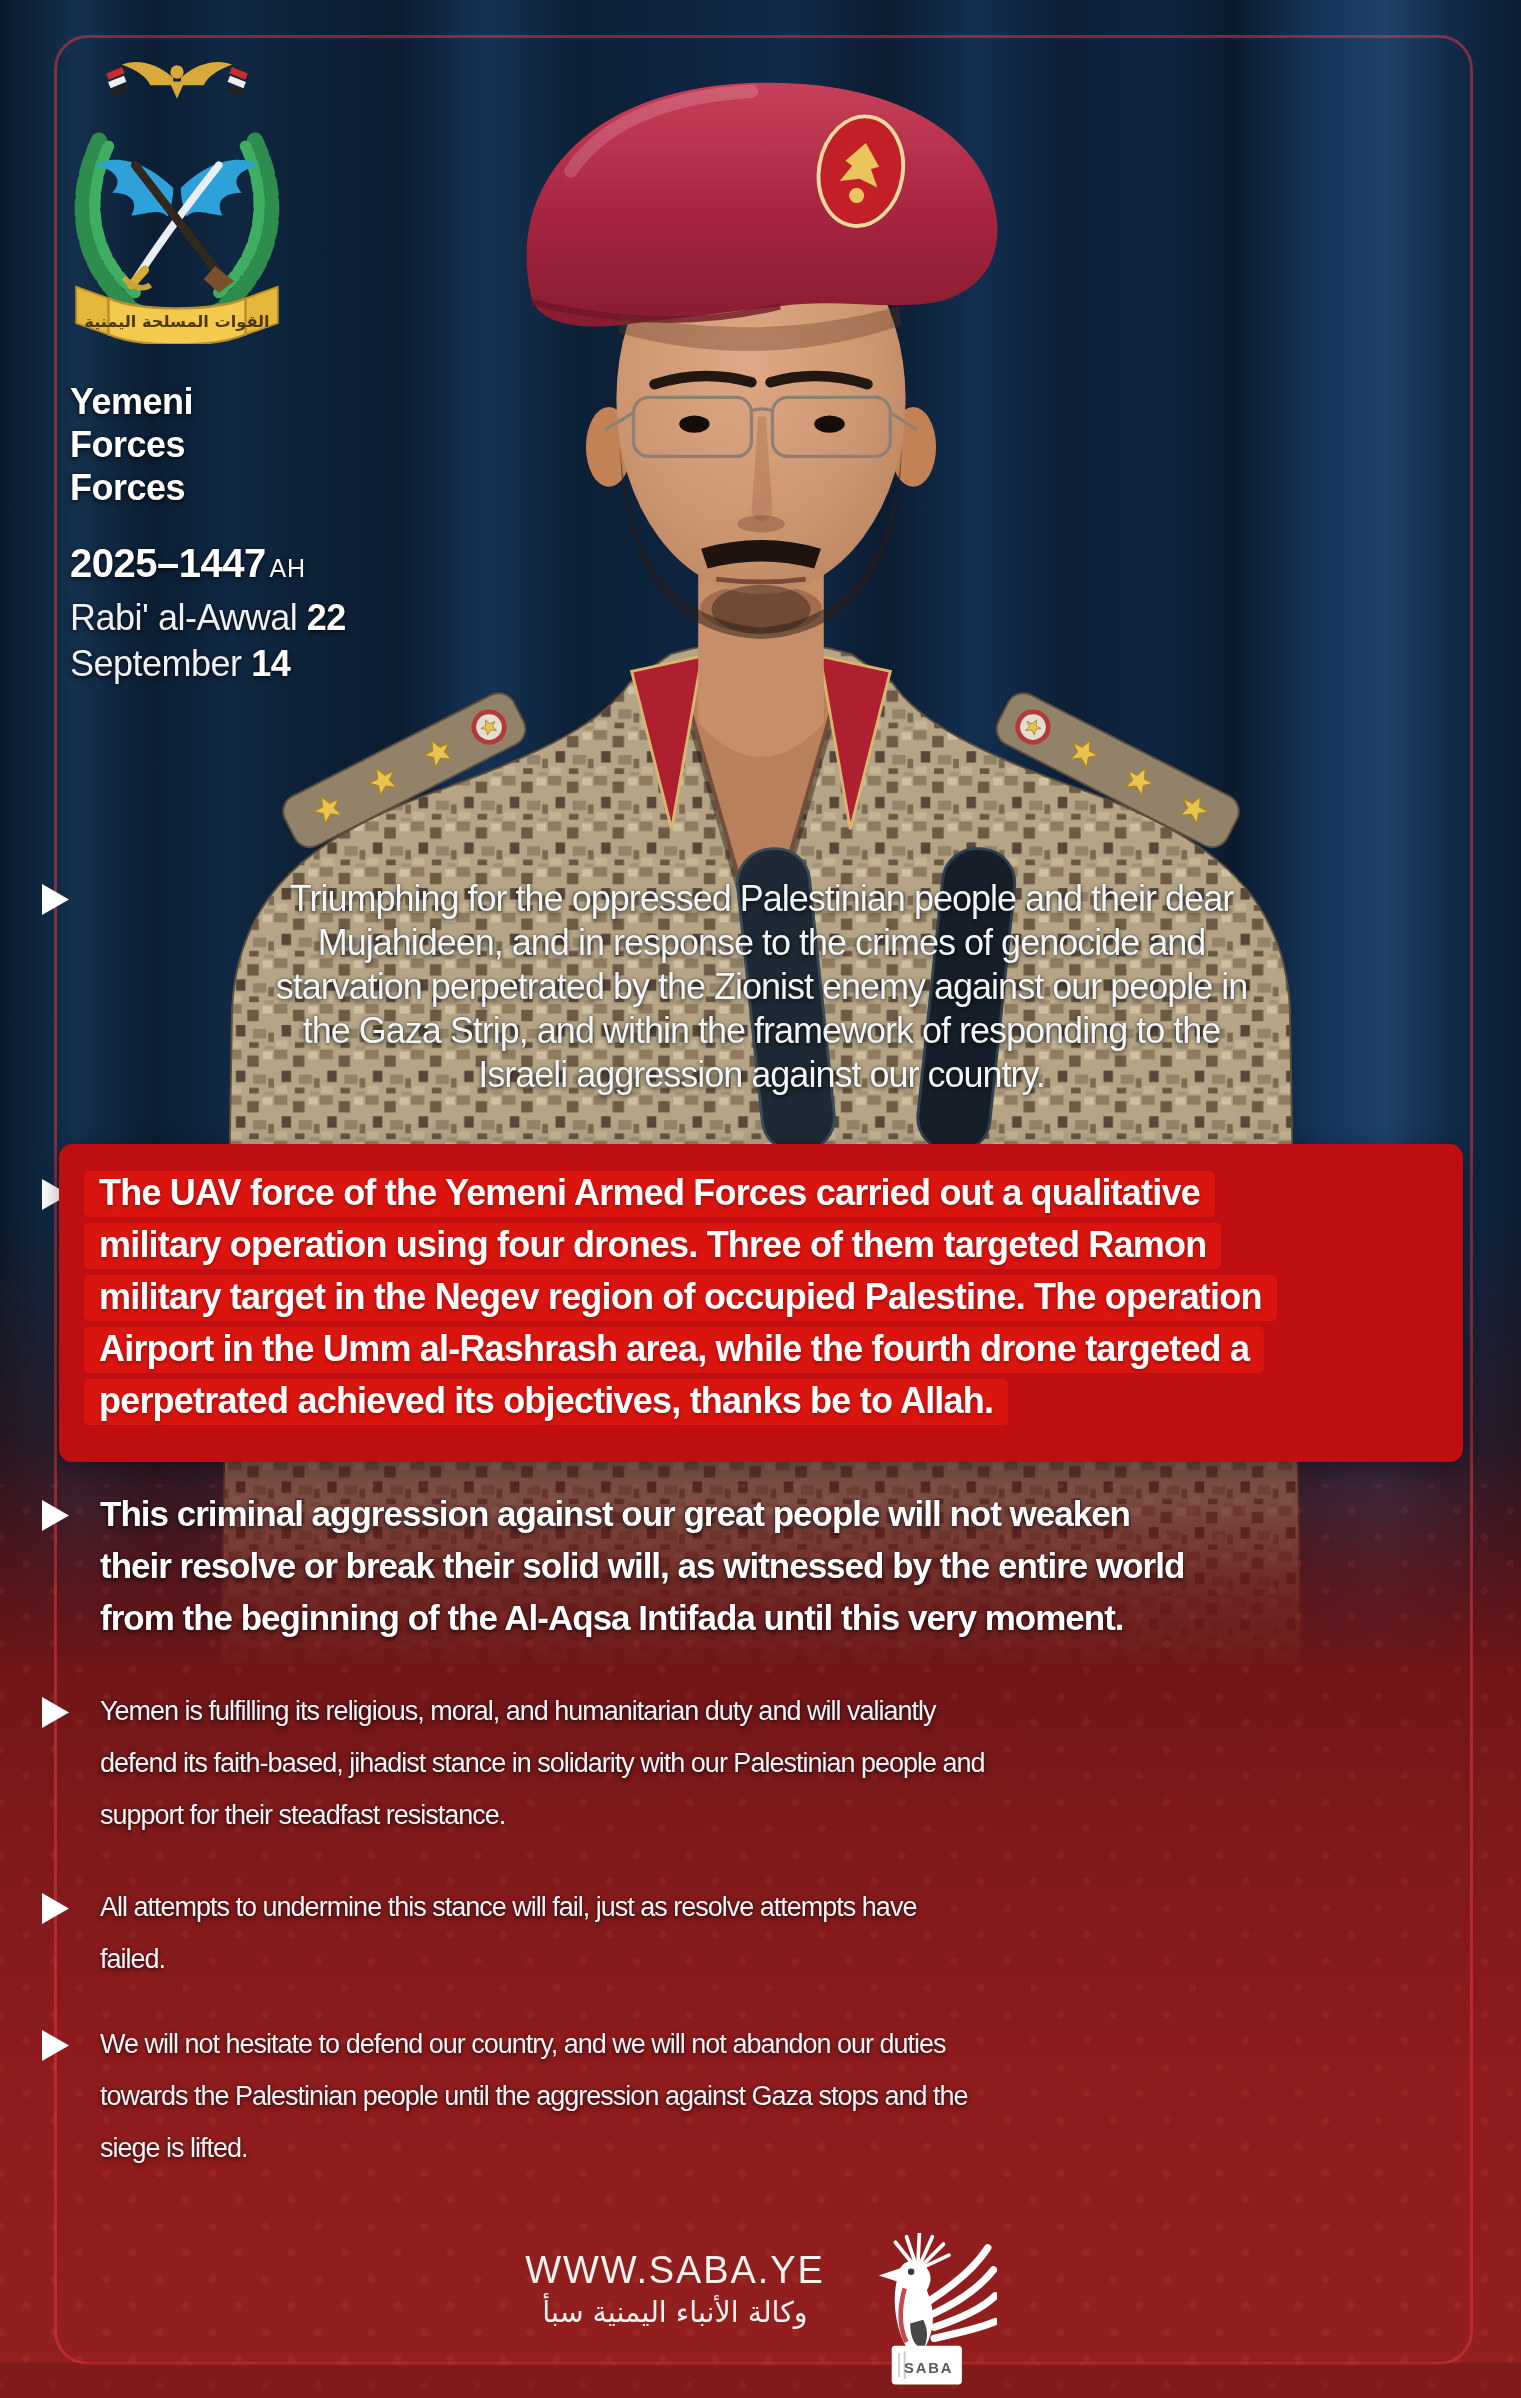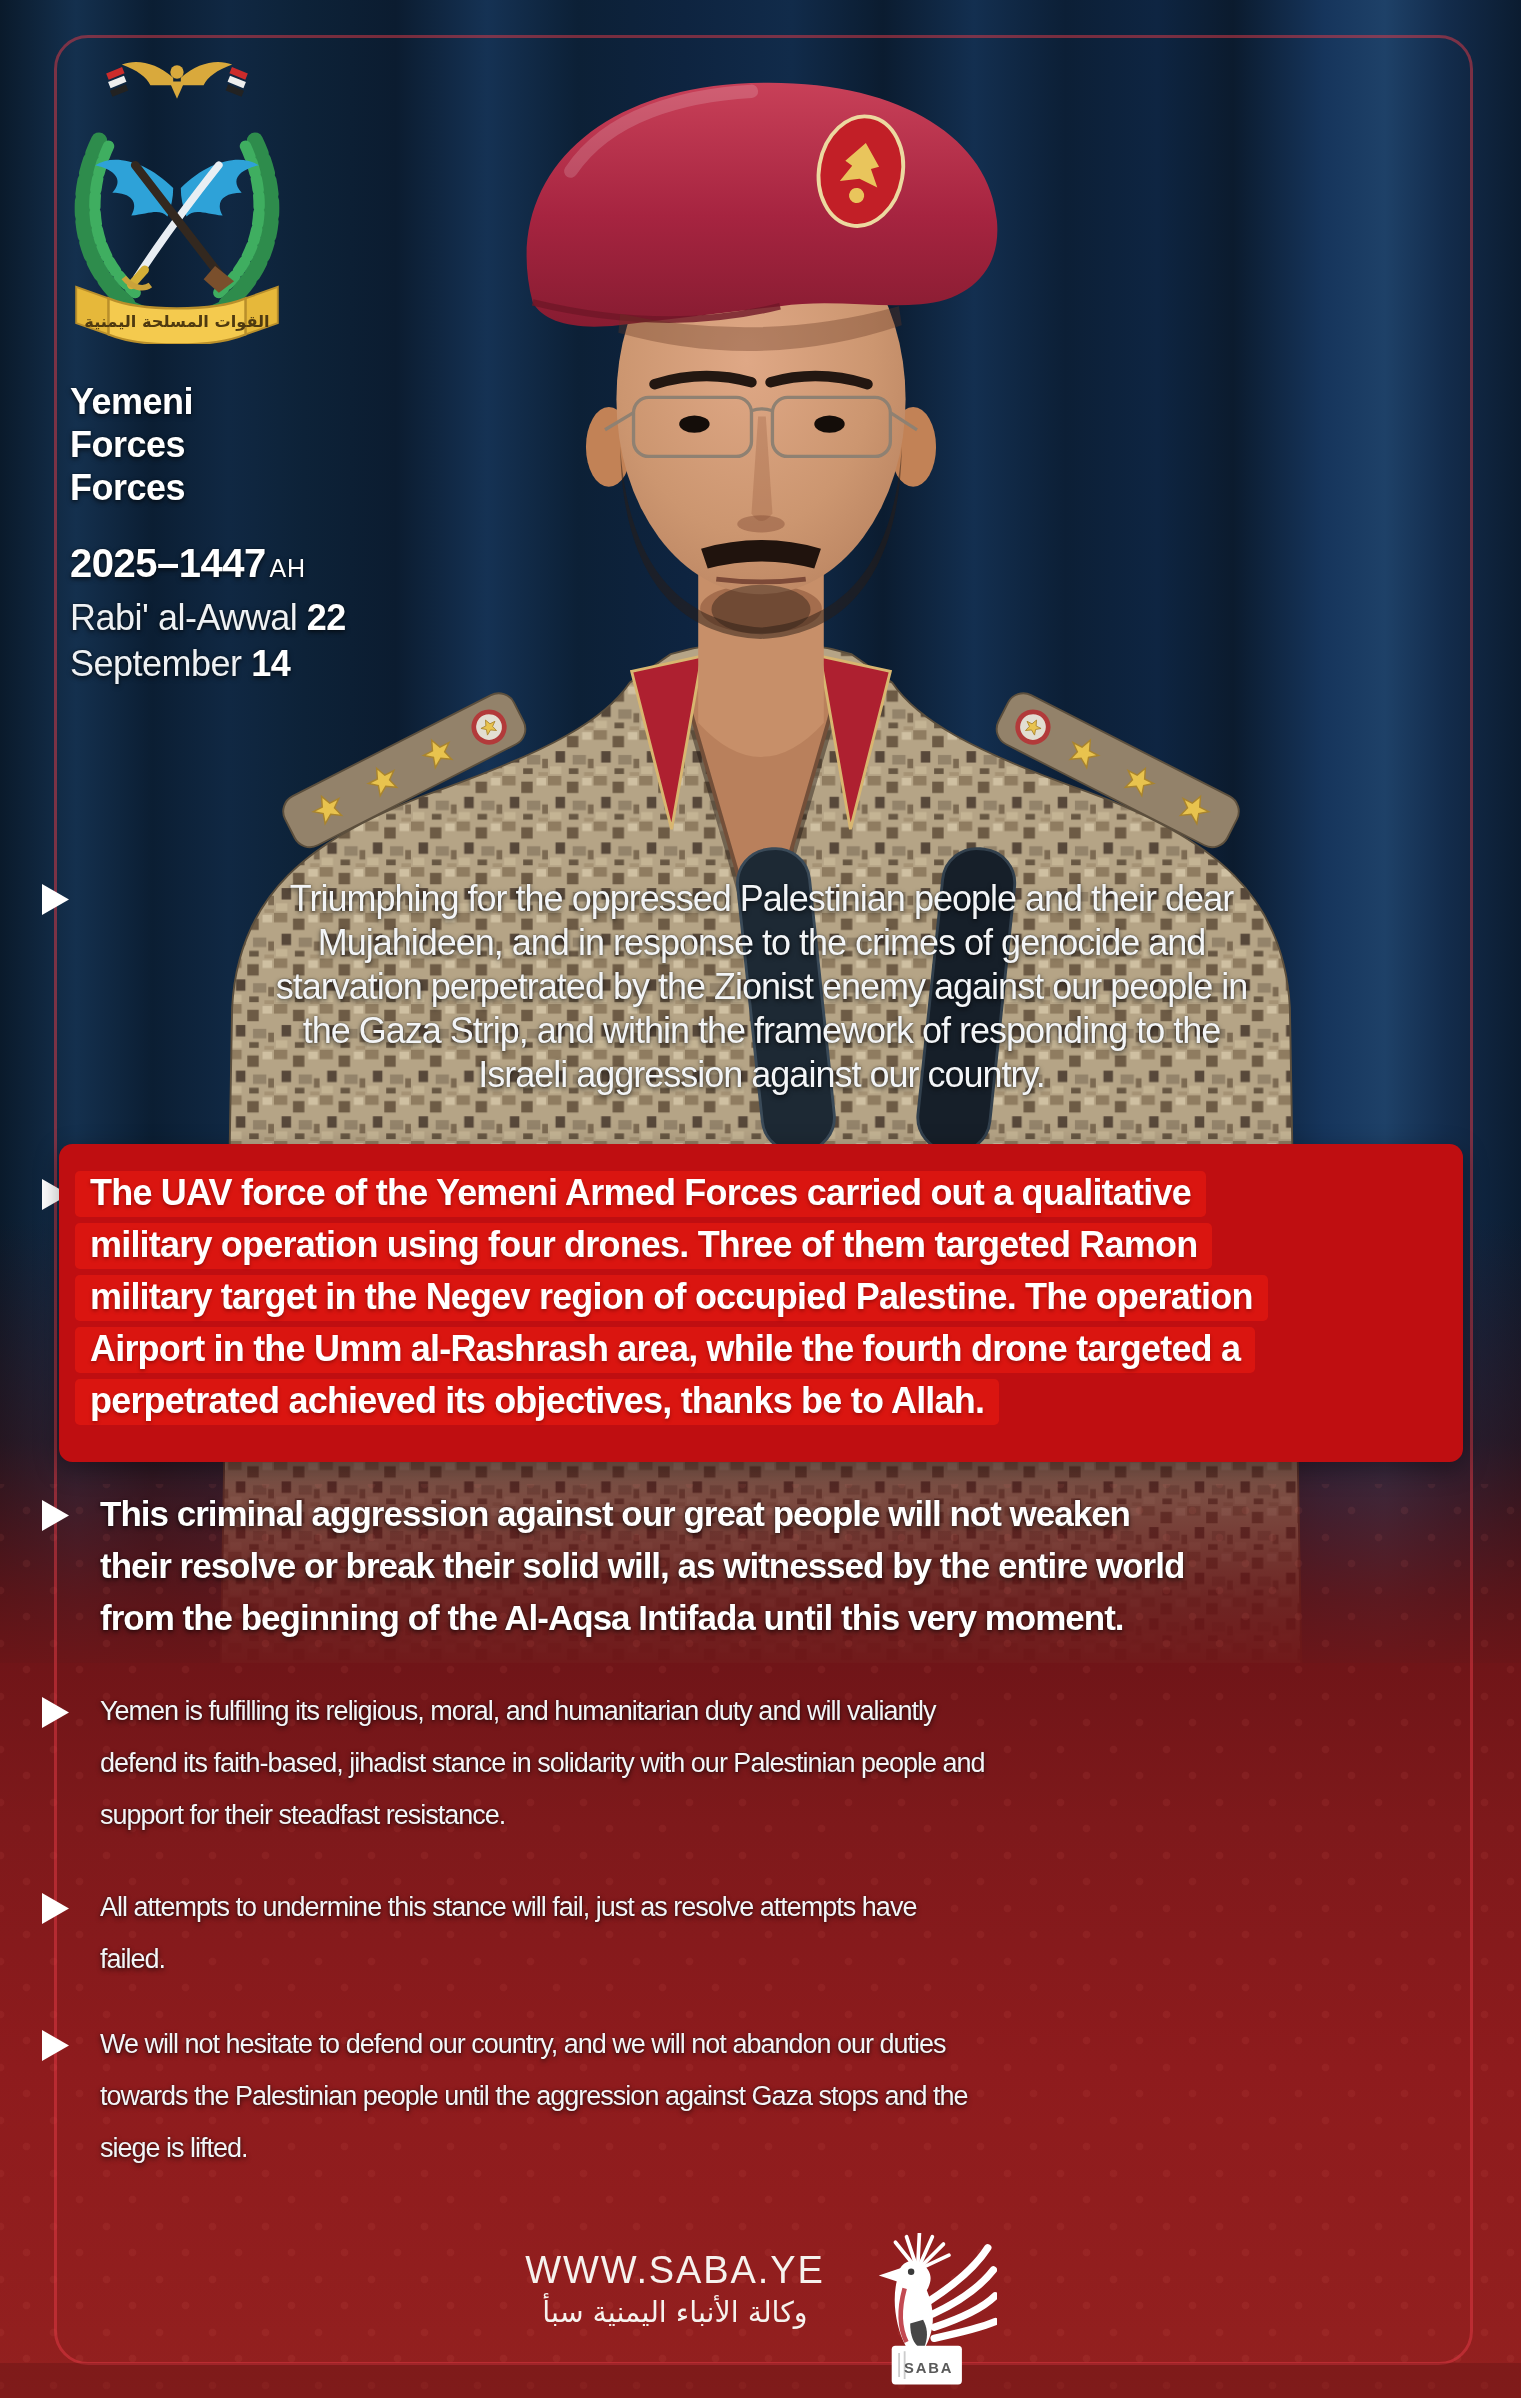--- a/index.html
+++ b/index.html
@@ -56,21 +56,21 @@
     position:absolute; left:67px; top:877px; width:1389px; text-align:center;
     font-size:36px; line-height:44px; letter-spacing:-1px; color:#f3f5f7;
   }
   .intro div { height:44px; }
 
   .uav-box {
     position:absolute; left:59px; top:1144px; width:1404px; height:318px;
     background:#bf0e11; border-radius:13.3px; box-shadow:0 7.6px 25px rgba(0,0,0,.35);
     padding-top:27px; box-sizing:border-box;
   }
-  .uav-line { height:52px; margin-left:16px; }
+  .uav-line { height:52px; margin-left:25px; }
   .uav-line span {
     display:inline-block; background:#da1510; border-radius:4.8px;
     font-size:36px; font-weight:bold; line-height:44px; letter-spacing:-0.8px;
     padding:0 15px 1.9px 15px; text-shadow:0 1.9px 3.8px rgba(80,0,0,.45);
   }
 
   .para { position:absolute; left:100px; width:1370px; line-height:52px; letter-spacing:-1px; }
   .para div { height:52px; }
   .para.bold { font-size:35px; font-weight:bold; }
   .para.reg  { font-size:27px; font-weight:normal; color:#f3f5f7; }

